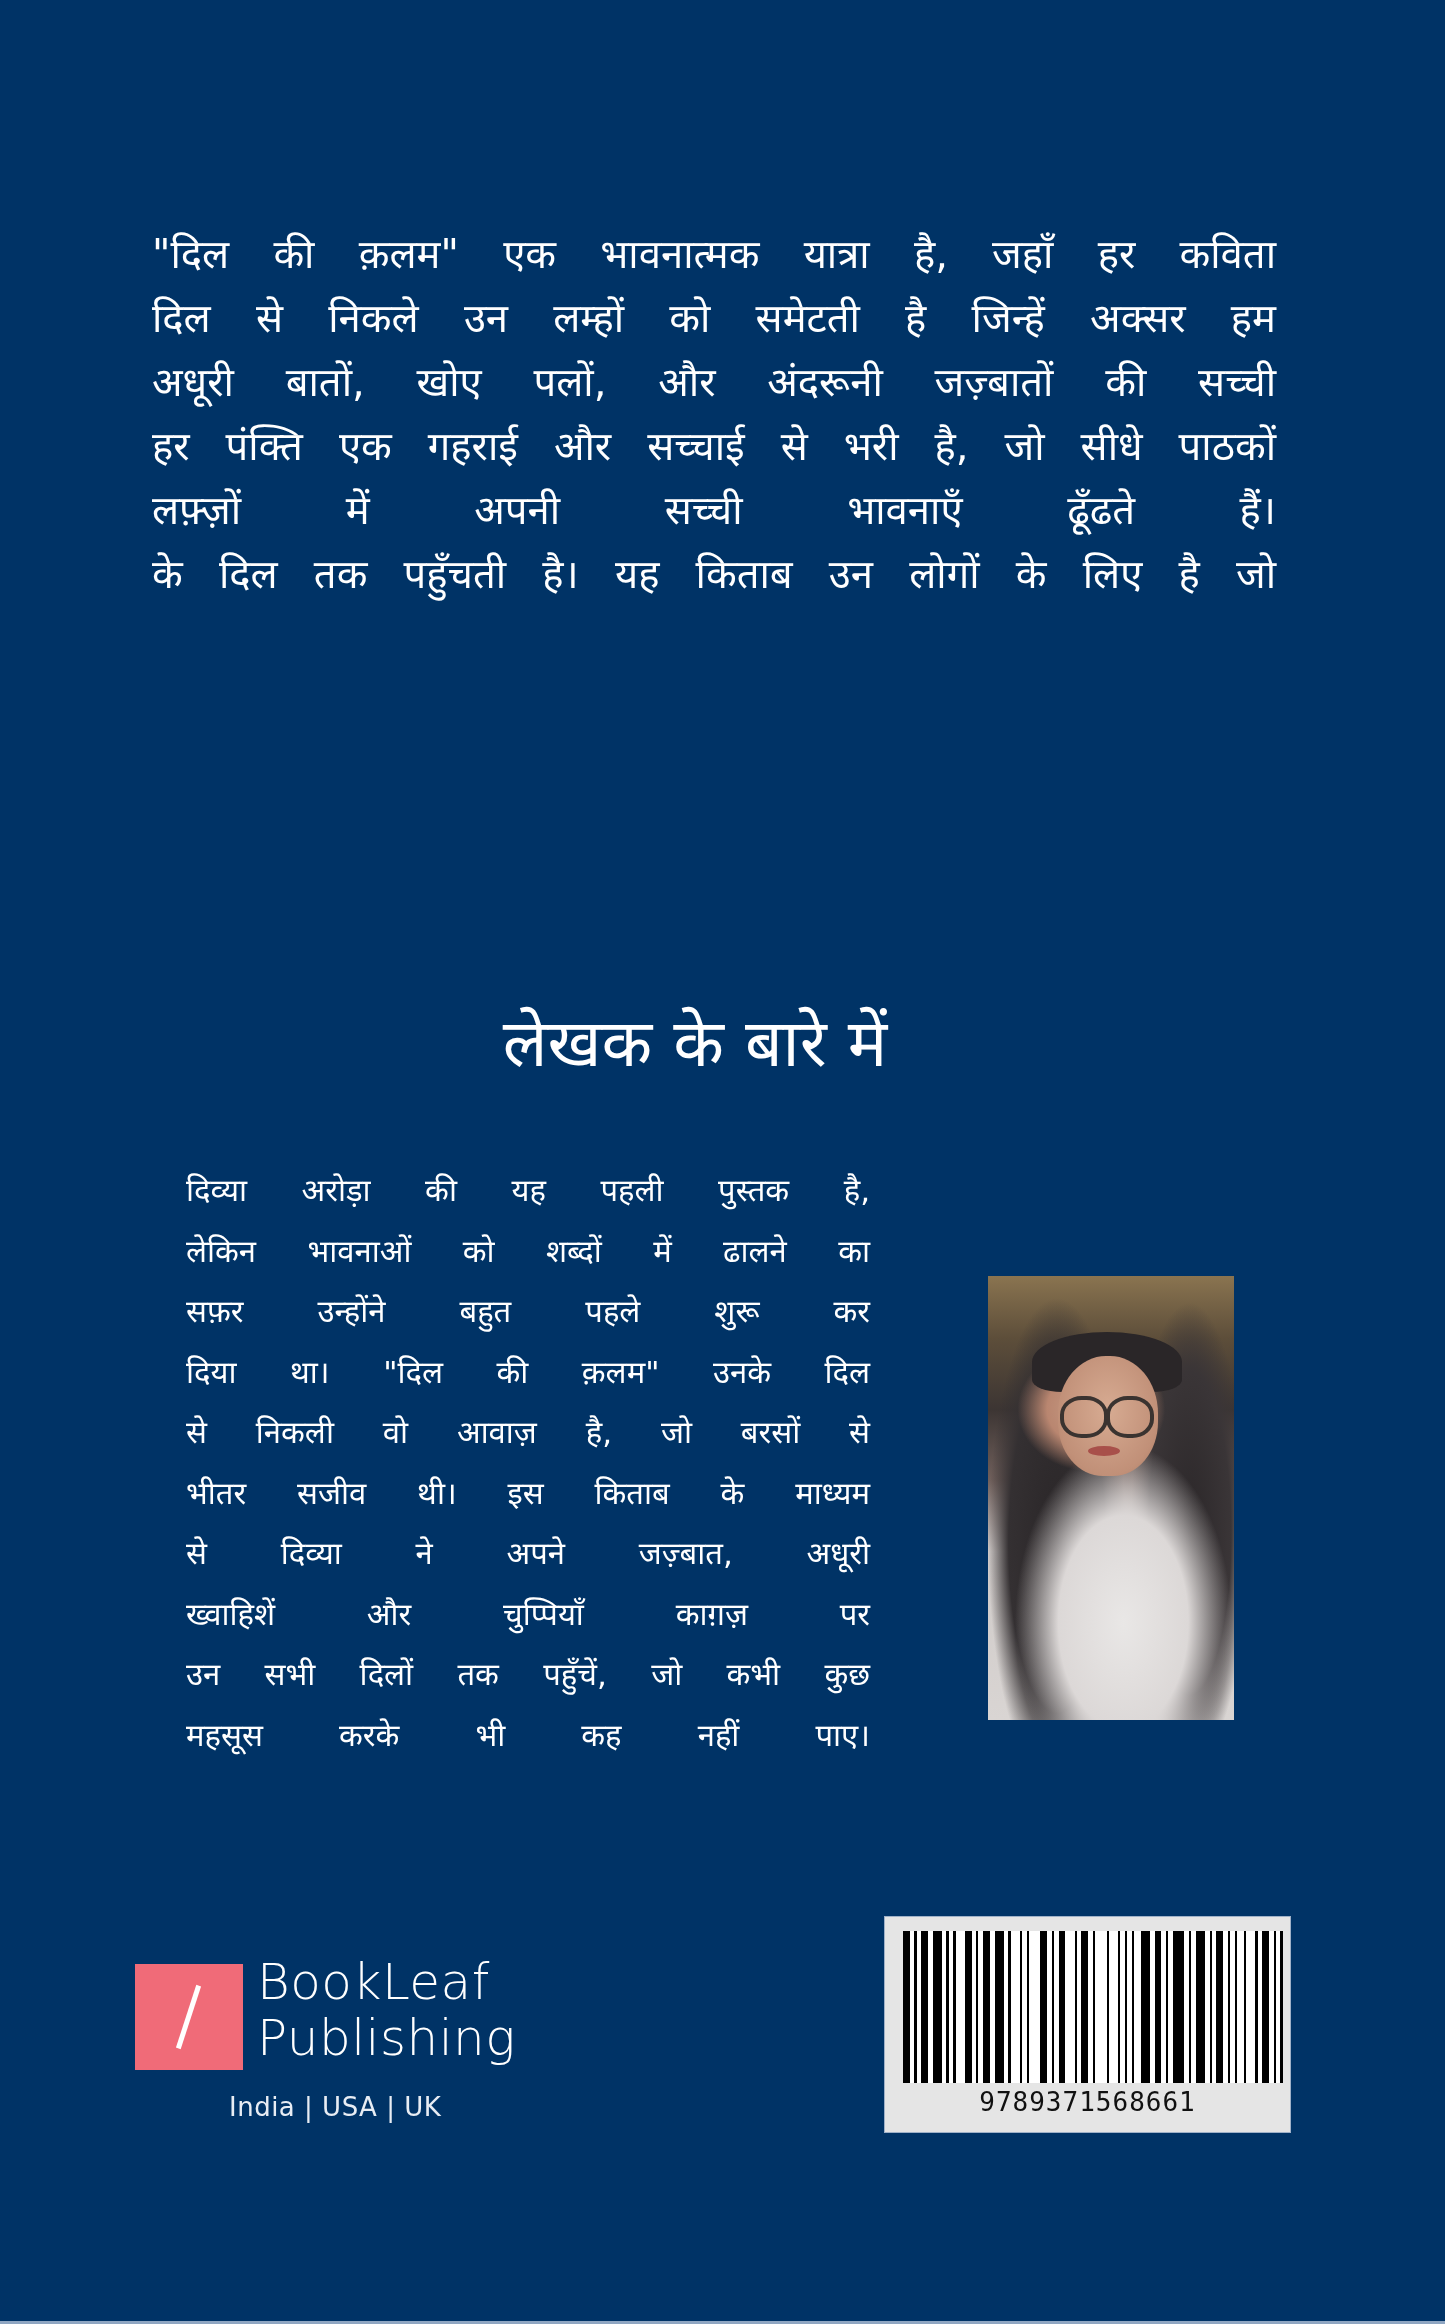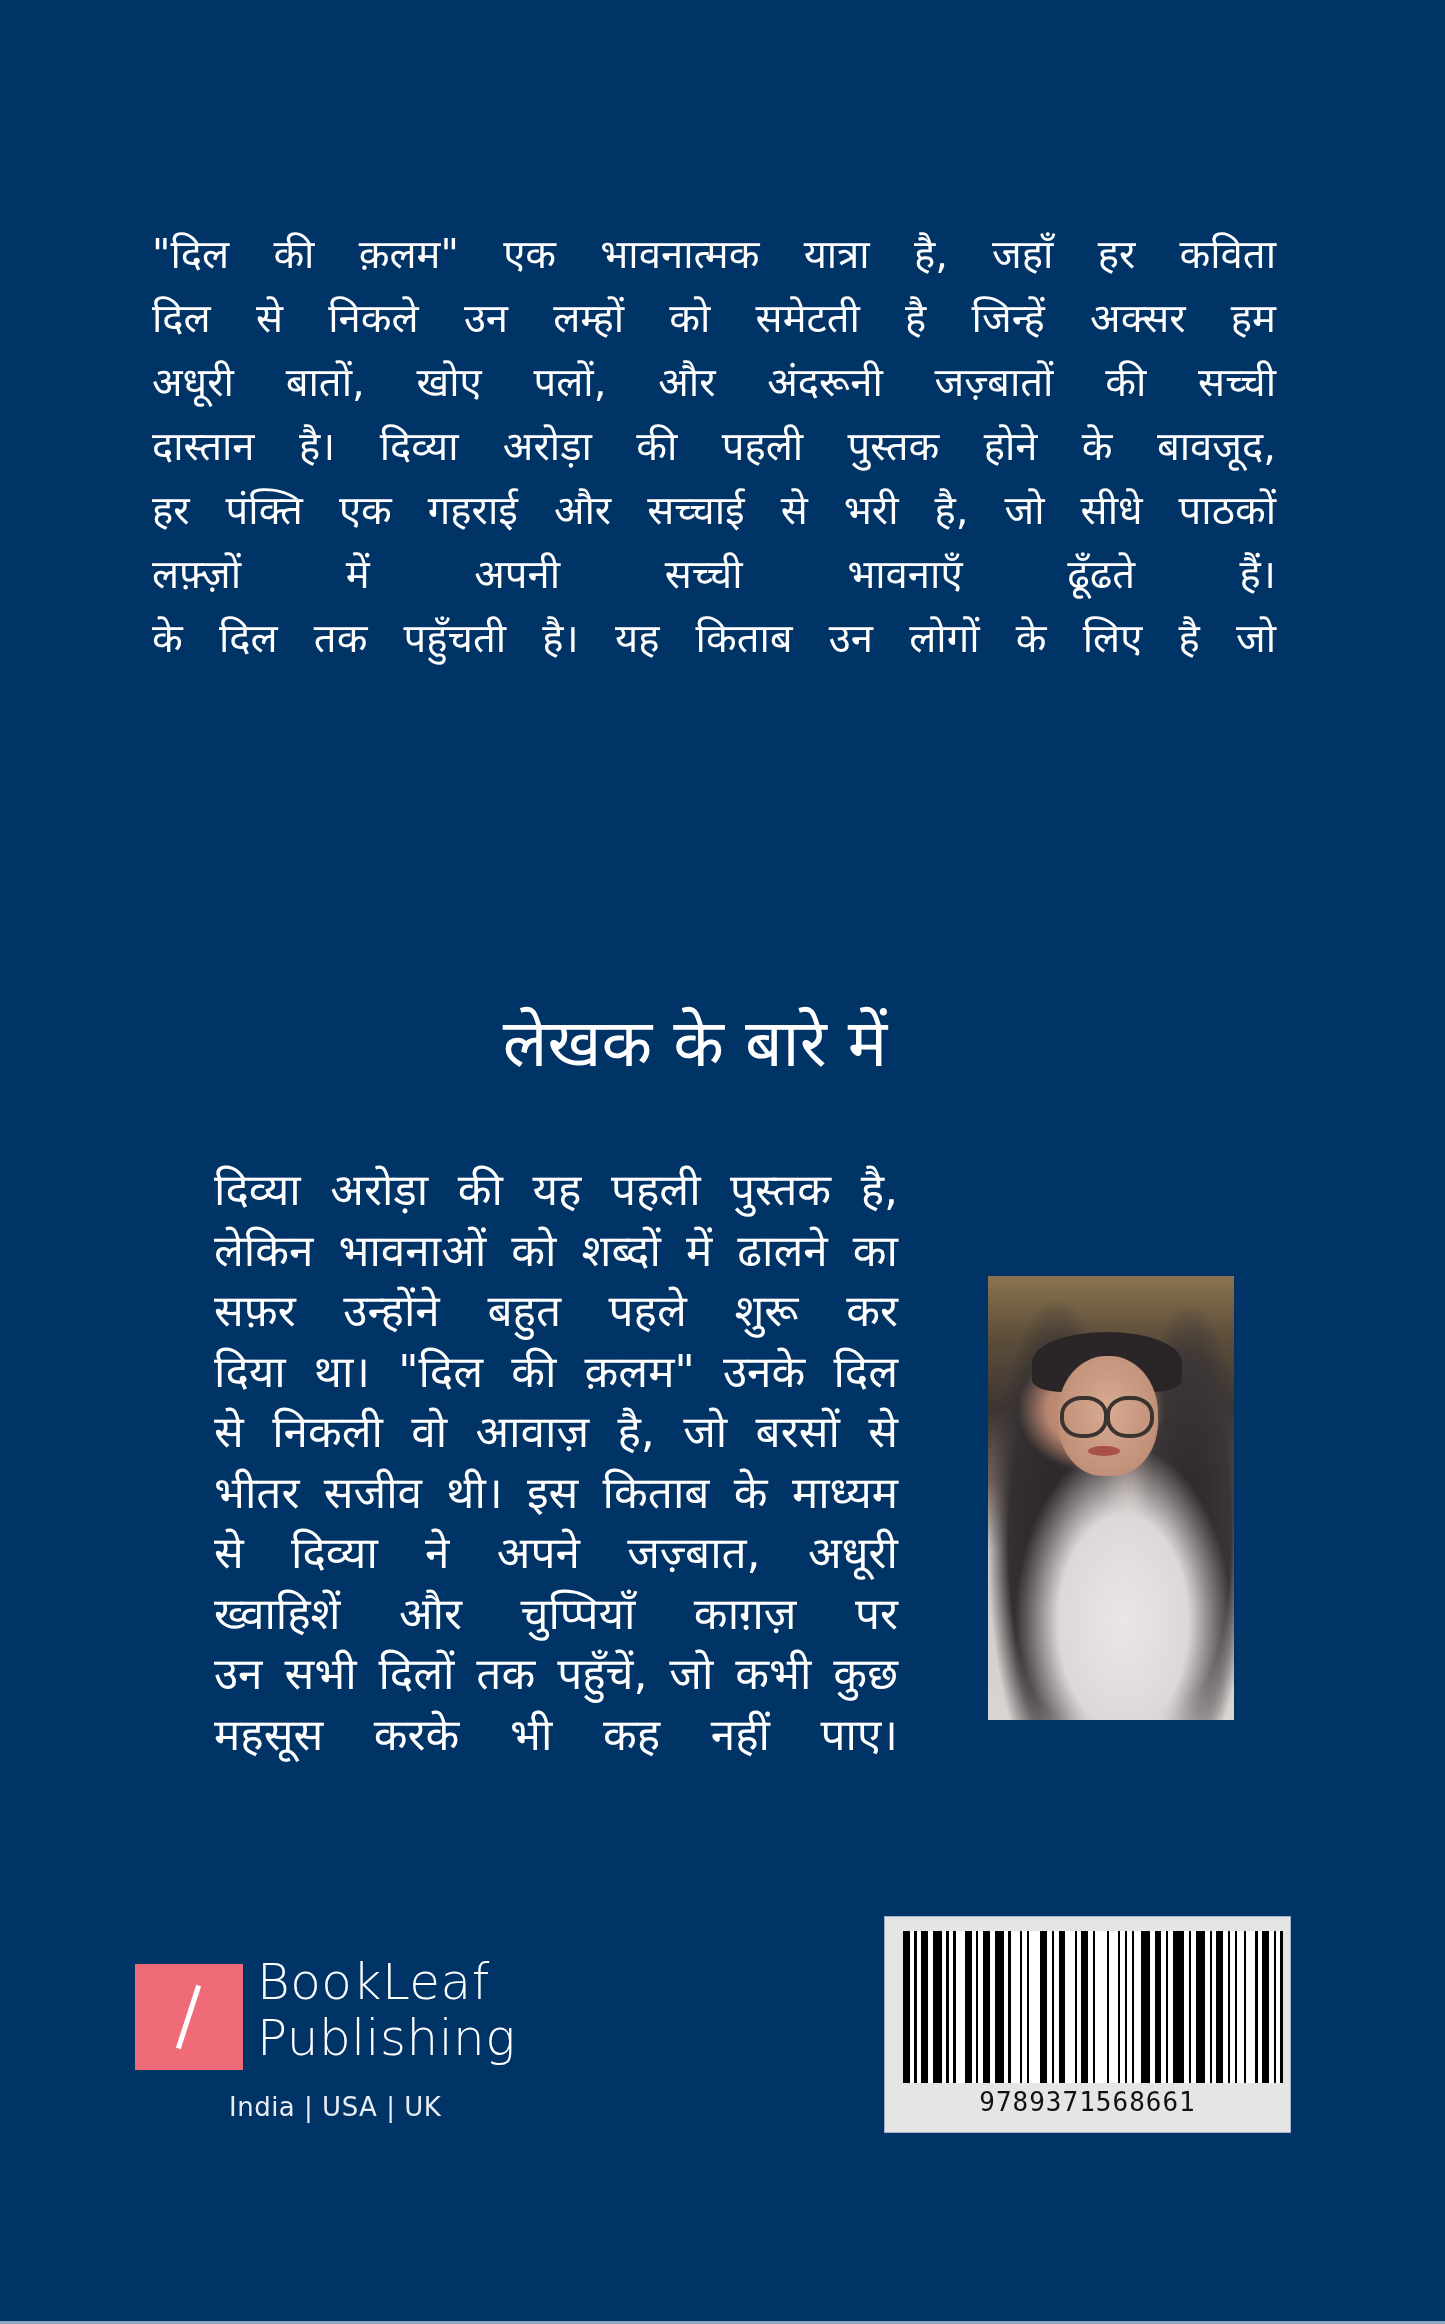--- a/index.html
+++ b/index.html
@@ -20,21 +20,21 @@
   }
   .blurb .line { display: block; text-align: justify; text-align-last: justify; white-space: nowrap; height: 64px; }
 
   .about-title {
     position: absolute; left: 0; width: 1390px; top: 955px;
     text-align: center; font-size: 66px; line-height: 90px; font-weight: normal; margin-top: 44px;
   }
 
   .bio {
     position: absolute; left: 186px; top: 1160px; width: 684px;
-    font-size: 44px; line-height: 60.5px; margin-left: 28px;
+    font-size: 31px; line-height: 60.5px;
   }
   .bio .line { display: block; text-align: justify; text-align-last: justify; white-space: nowrap; height: 60.5px; }
 
   .author-photo {
     position: absolute; left: 988px; top: 1276px; width: 246px; height: 444px;
     overflow: hidden;
     background:
       radial-gradient(ellipse 30% 14% at 42% 30%, #caa089 0%, #b98670 60%, rgba(0,0,0,0) 100%),
       radial-gradient(ellipse 44% 40% at 55% 78%, #e9e7e6 0%, #dcd8d7 60%, rgba(0,0,0,0) 100%),
       radial-gradient(ellipse 28% 55% at 28% 60%, #2a2628 0%, #343032 70%, rgba(0,0,0,0) 100%),
@@ -99,21 +99,20 @@
 </style>
 </head>
 <body>
 
 <div class="cover">
 
   <div class="blurb">
     <span class="line">"दिल की क़लम" एक भावनात्मक  यात्रा है, जहाँ हर कविता</span>
     <span class="line">दिल से निकले उन लम्हों  को समेटती है जिन्हें  अक्सर  हम</span>
     <span class="line">अधूरी बातों, खोए पलों, और अंदरूनी  जज़्बातों की सच्ची</span>
-    <span class="line">दास्तान  है। दिव्या  अरोड़ा की पहली पुस्तक  होने के बावजूद,</span>
     <span class="line">हर पंक्ति  एक गहराई और सच्चाई  से भरी है, जो सीधे पाठकों</span>
     <span class="line">लफ़्ज़ों  में  अपनी  सच्ची  भावनाएँ  ढूँढते  हैं।</span>
     <span class="line">के दिल तक पहुँचती है। यह किताब उन लोगों के लिए है जो</span>
   </div>
 
   <h2 class="about-title">लेखक के बारे में</h2>
 
   <div class="bio">
     <span class="line">दिव्या  अरोड़ा की यह पहली पुस्तक  है,</span>
     <span class="line">लेकिन भावनाओं को शब्दों  में ढालने का</span>

